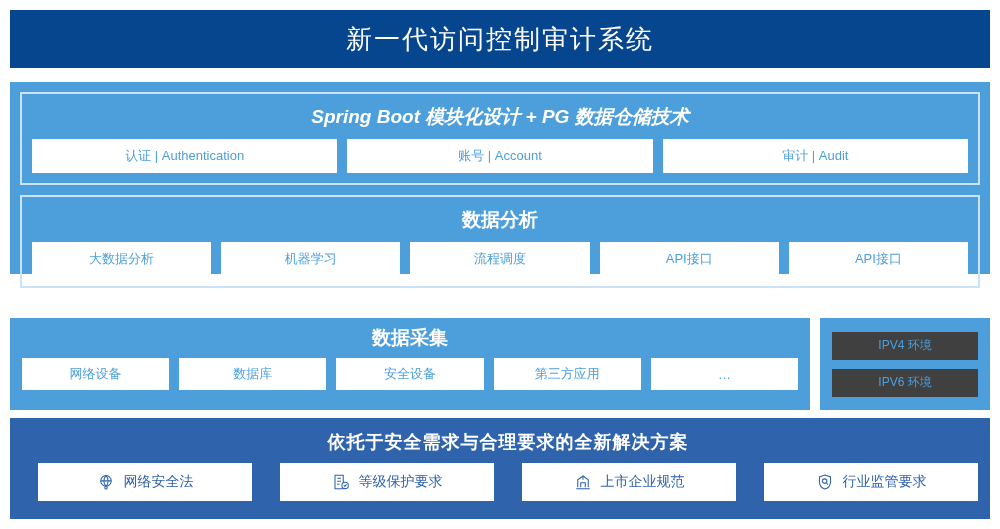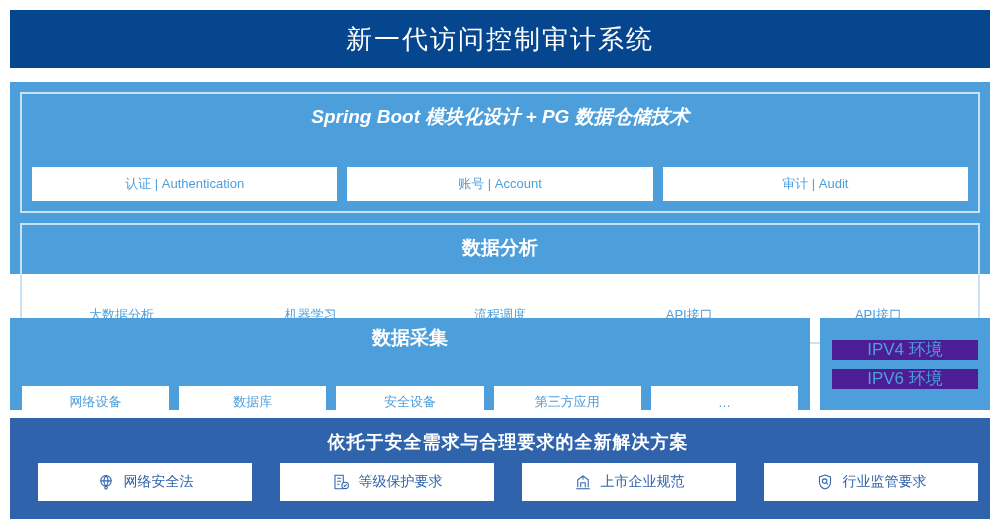--- a/index.html
+++ b/index.html
@@ -84,21 +84,20 @@
   .card {
     flex: 1 1 0;
     background: #ffffff;
     height: 34px;
     display: flex;
     align-items: center;
     justify-content: center;
     color: #4d9fdc;
     font-size: 13px;
     white-space: nowrap;
-    margin-top: 28px;
   }
 
   
   .collect-wrap {
     position: absolute;
     left: 10px;
     top: 318px;
     width: 980px;
     height: 92px;
     display: flex;
@@ -121,27 +120,27 @@
     flex: 1 1 auto;
     background: #4d9fdc;
     box-sizing: border-box;
     padding: 10px 12px;
     display: flex;
     flex-direction: column;
     justify-content: center;
     gap: 9px;
   }
   .ipv-card {
-    background: #4c1d95;
-    height: 20px;
+    background: #404040;
+    height: 28px;
     display: flex;
     align-items: center;
     justify-content: center;
     color: #4d9fdc;
-    font-size: 17px;
+    font-size: 12px;
     white-space: nowrap;
   }
 
   
   .bottom-block {
     position: absolute;
     left: 10px;
     top: 418px;
     width: 980px;
     height: 101px;

